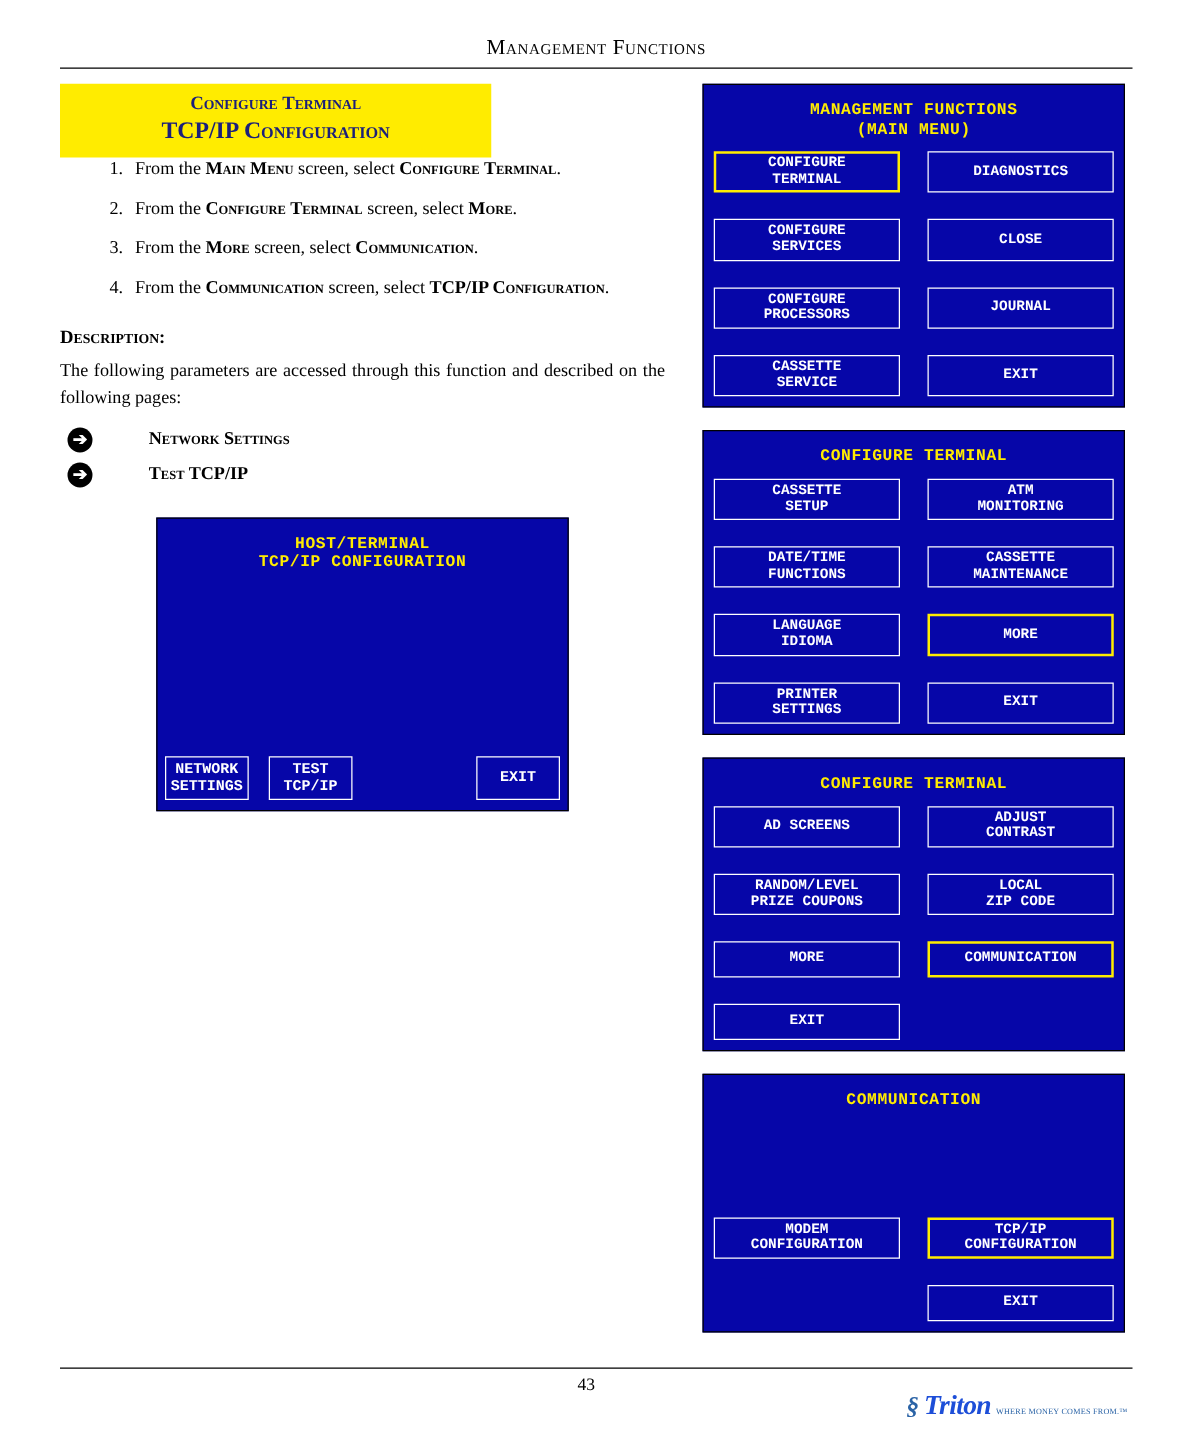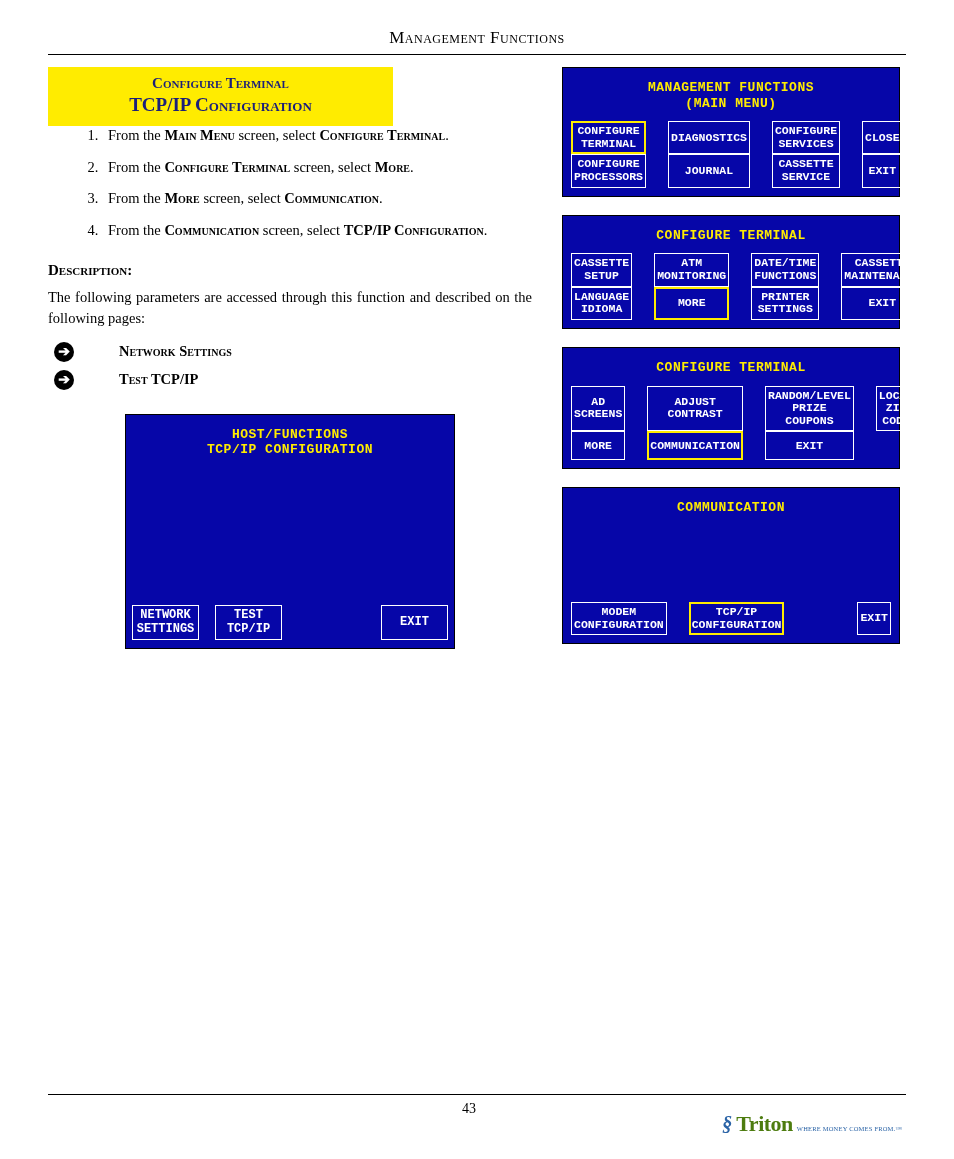--- a/index.html
+++ b/index.html
@@ -99,22 +99,22 @@
     font-family: 'Courier New', monospace;
     font-weight: bold;
     font-size: 13px;
     letter-spacing: 0.5px;
     padding: 6px 0 10px;
     white-space: pre-line;
     line-height: 1.2;
   }
   .atm-grid {
     display: grid;
-    grid-template-columns: 1fr 1fr 1fr 1fr;
-    gap: 0 22px;
+    grid-template-columns: 1fr 1fr;
+    gap: 21px 22px;
     padding: 0 2px;
   }
   .atm-btn {
     border: 1.5px solid #fff;
     color: #fff;
     font-family: 'Courier New', monospace;
     font-weight: bold;
     font-size: 11.5px;
     text-align: center;
     padding: 3px 2px;
@@ -155,21 +155,21 @@
   }
   .brand {
     position: absolute;
     bottom: 22px;
     right: 52px;
     display: flex;
     align-items: baseline;
     gap: 4px;
   }
   .brand-icon { color: #2a63a6; font-style: italic; font-weight: bold; font-size: 20px; }
-  .brand-name { color: #4d7c0f; font-weight: bold; font-size: 22px; letter-spacing: -0.5px; }
+  .brand-name { color: #1d4ed8; font-style: italic; font-weight: bold; font-size: 22px; letter-spacing: -0.5px; }
   .brand-tag { font-size: 6.5px; color: #2a63a6; letter-spacing: 0.2px; }
 </style>
 </head>
 <body>
 
 <div class="header-title">Management Functions</div>
 <hr class="header-rule">
 
 <div class="main">
   <div class="left-col">
@@ -192,21 +192,21 @@
       <div class="arrow-icon">➔</div>
       <div class="bullet-label">Network Settings</div>
     </div>
     <div class="bullet-row">
       <div class="arrow-icon">➔</div>
       <div class="bullet-label">Test TCP/IP</div>
     </div>
 
     <div class="big-screen">
       <div class="atm-screen">
-        <div class="atm-title">HOST/FUNCTIONS
+        <div class="atm-title">HOST/TERMINAL
 TCP/IP CONFIGURATION</div>
         <div class="big-grid" id="big-grid">
             <div class="atm-btn">NETWORK
 SETTINGS</div>
             <div class="atm-btn">TEST
 TCP/IP</div>
             <div class="atm-btn empty"></div>
             <div class="atm-btn">EXIT</div>
           </div>
       </div>

